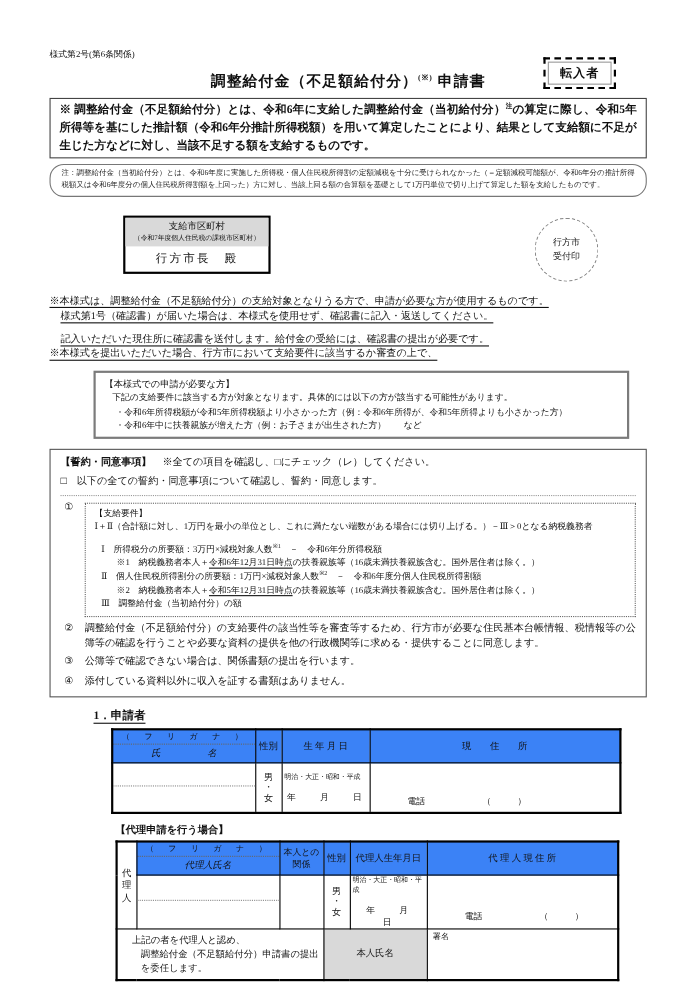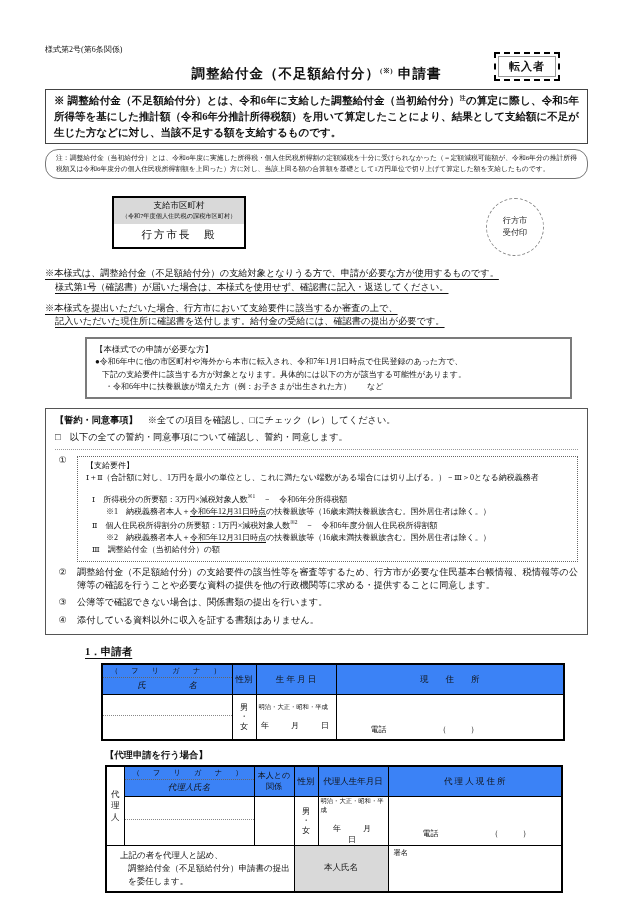--- a/index.html
+++ b/index.html
@@ -104,28 +104,28 @@
     </div>
     <div class="stamp"><span>行方市
 受付印</span></div>
   </div>
 
   <div class="usage-note">
     <div class="ln">※本様式は、調整給付金（不足額給付分）の支給対象となりうる方で、申請が必要な方が使用するものです。</div>
     <div class="ln indent">様式第1号（確認書）が届いた場合は、本様式を使用せず、確認書に記入・返送してください。</div>
   </div>
   <div class="usage-note">
+    <div class="ln indent">記入いただいた現住所に確認書を送付します。給付金の受給には、確認書の提出が必要です。</div>
     <div class="ln">※本様式を提出いただいた場合、行方市において支給要件に該当するか審査の上で、</div>
-    <div class="ln indent">記入いただいた現住所に確認書を送付します。給付金の受給には、確認書の提出が必要です。</div>
   </div>
 
   <div class="elig-box">
     <div class="elig-heading">【本様式での申請が必要な方】</div>
-    <div>●令和6年中に他の市区町村や海外から本市に転入され、令和7年1月1日時点で住民登録のあった方で、</div>
     <div class="elig-l2">下記の支給要件に該当する方が対象となります。具体的には以下の方が該当する可能性があります。</div>
+    <div class="elig-l3">・令和6年所得税額が令和5年所得税額より小さかった方（例：令和6年所得が、令和5年所得よりも小さかった方）</div>
     <div class="elig-l4">・令和6年中に扶養親族が増えた方（例：お子さまが出生された方）　　など</div>
   </div>
 
   <div class="pledge-box">
     <div class="pledge-head">
       <span class="ph-title">【誓約・同意事項】</span>
       <span>※全ての項目を確認し、□にチェック（レ）してください。</span>
     </div>
     <div class="check-line">
       <span class="checkbox">□</span>

